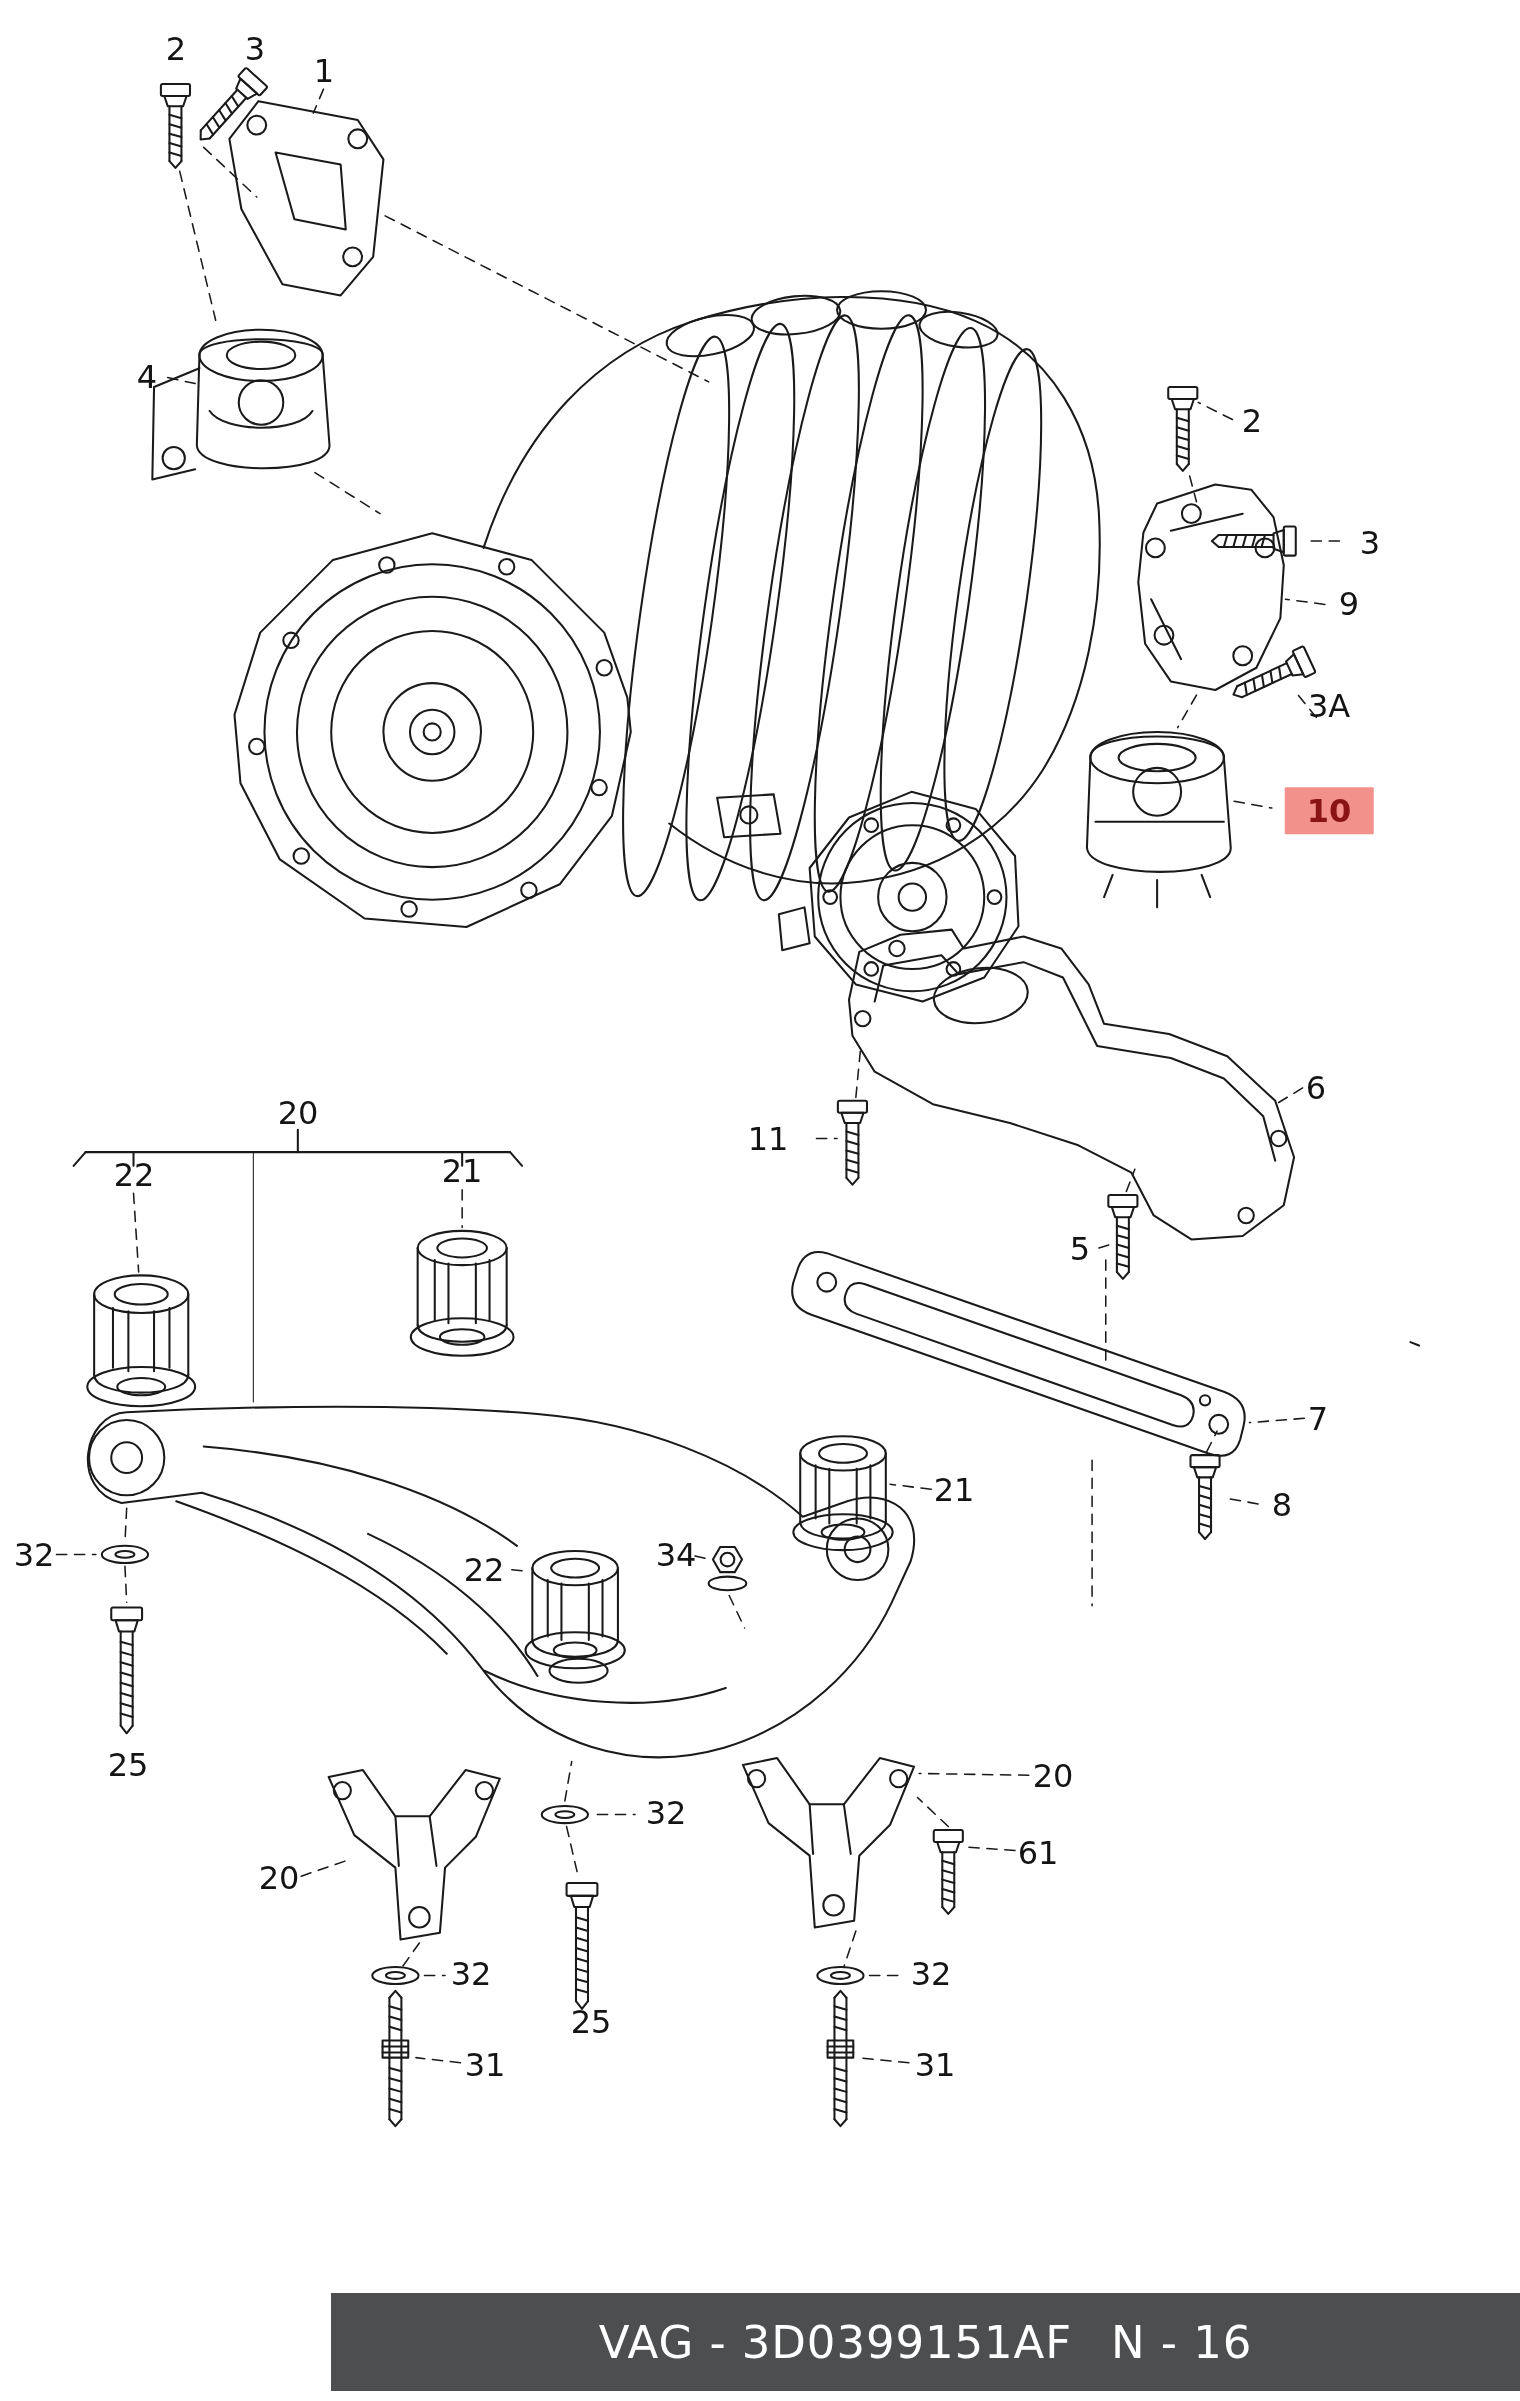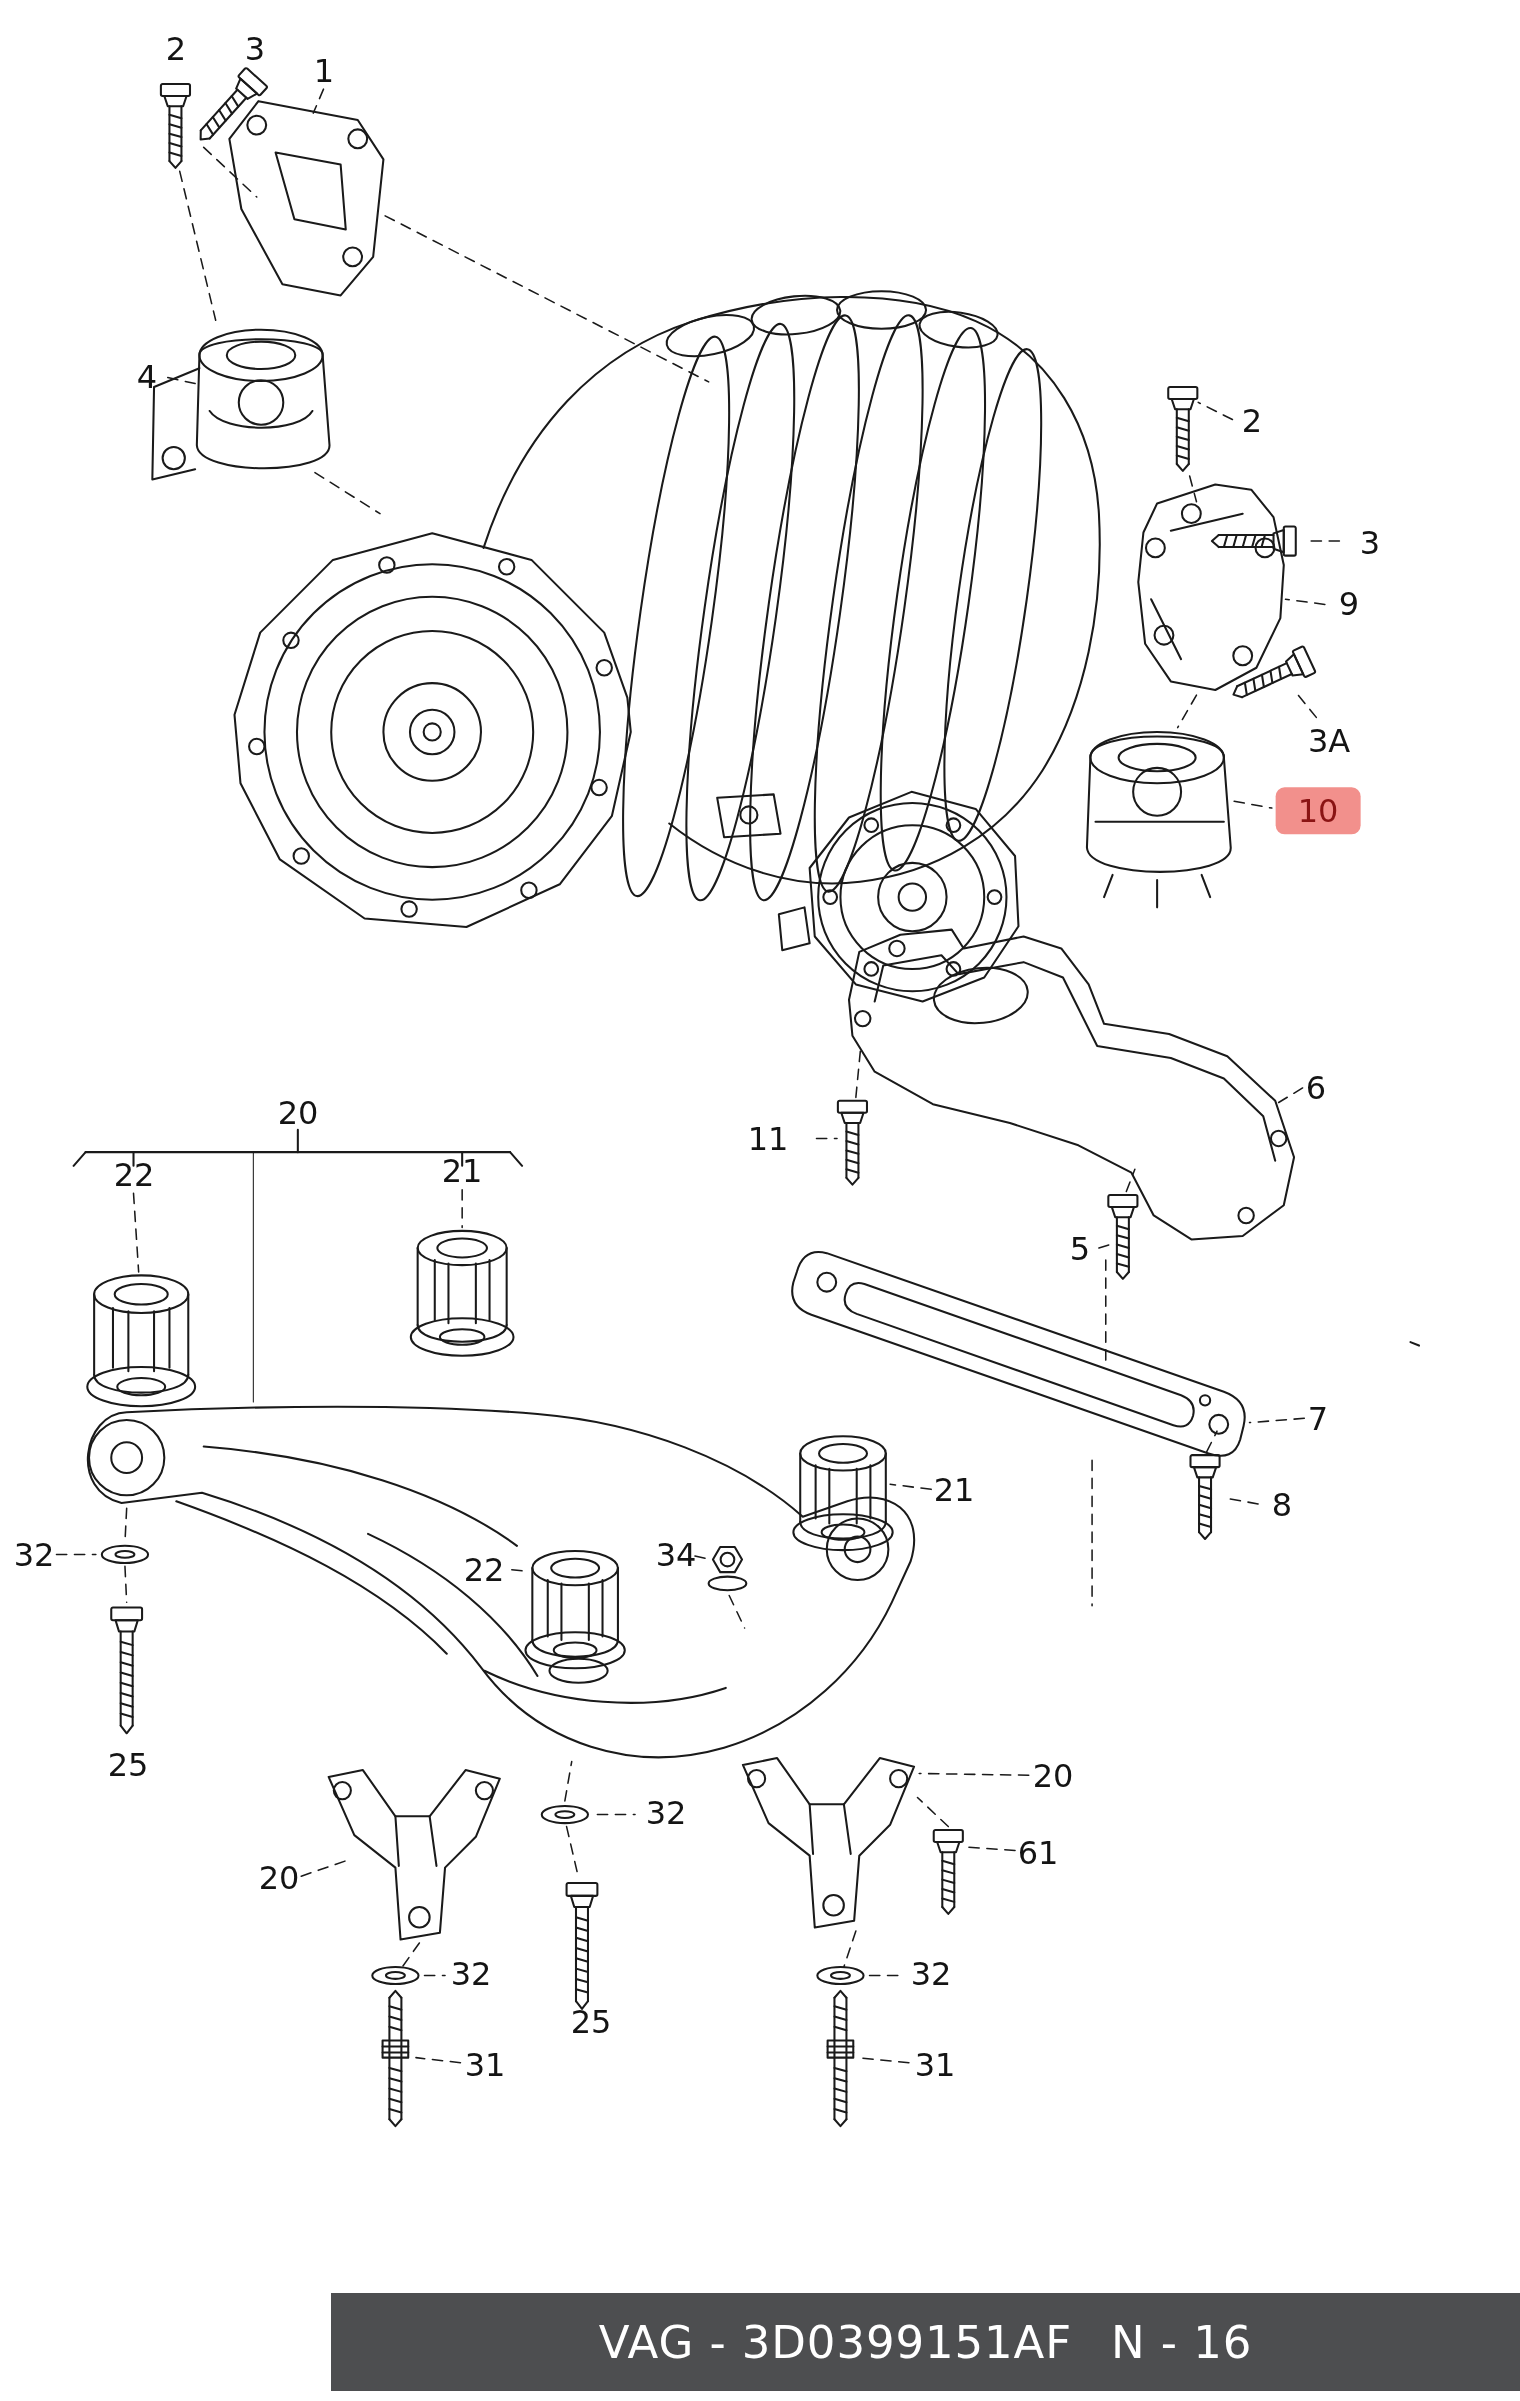--- a/index.html
+++ b/index.html
@@ -8,21 +8,21 @@
     font-family:"DejaVu Sans","Liberation Sans",sans-serif; overflow:hidden;
   }
   svg.diagram { position:absolute; left:0; top:0; }
   .callout {
     position:absolute; transform:translate(-50%,-50%);
     font-size:32px; line-height:1; color:#141414; white-space:nowrap;
   }
   .callout.highlight {
     background:var(--highlight_bg,#f2908c);
     color:var(--highlight_text,#8a1414);
-    padding:7.7px 22px; border-radius:9px; font-weight:400;
+    padding:7.7px 22px; border-radius:1px; font-weight:700;margin-left:11px;
   }
   .footer {
     position:absolute; left:331px; right:0; top:2293px; height:98px;
     background:var(--footer_bg,#4d4e50); color:var(--footer_text,#ffffff);
     display:flex; align-items:center; justify-content:center; gap:39px;
     font-size:45px; letter-spacing:0.9px;
   }
 </style>
 </head>
 <body>
@@ -348,21 +348,21 @@
   </g>
 </svg>
 
 <div class="callout" style="left:176px;top:49px">2</div>
 <div class="callout" style="left:255px;top:49px">3</div>
 <div class="callout" style="left:324px;top:71px">1</div>
 <div class="callout" style="left:147px;top:377px">4</div>
 <div class="callout" style="left:1252px;top:421px">2</div>
 <div class="callout" style="left:1370px;top:543px">3</div>
 <div class="callout" style="left:1349px;top:604px">9</div>
-<div class="callout" style="left:1329px;top:741px">3A</div>
+<div class="callout" style="left:1329px;top:706px">3A</div>
 <div class="callout highlight" style="left:1318px;top:811px">10</div>
 <div class="callout" style="left:1316px;top:1088px">6</div>
 <div class="callout" style="left:768px;top:1139px">11</div>
 <div class="callout" style="left:1080px;top:1249px">5</div>
 <div class="callout" style="left:298px;top:1113px">20</div>
 <div class="callout" style="left:134px;top:1175px">22</div>
 <div class="callout" style="left:462px;top:1171px">21</div>
 <div class="callout" style="left:1318px;top:1419px">7</div>
 <div class="callout" style="left:1282px;top:1505px">8</div>
 <div class="callout" style="left:34px;top:1555px">32</div>

